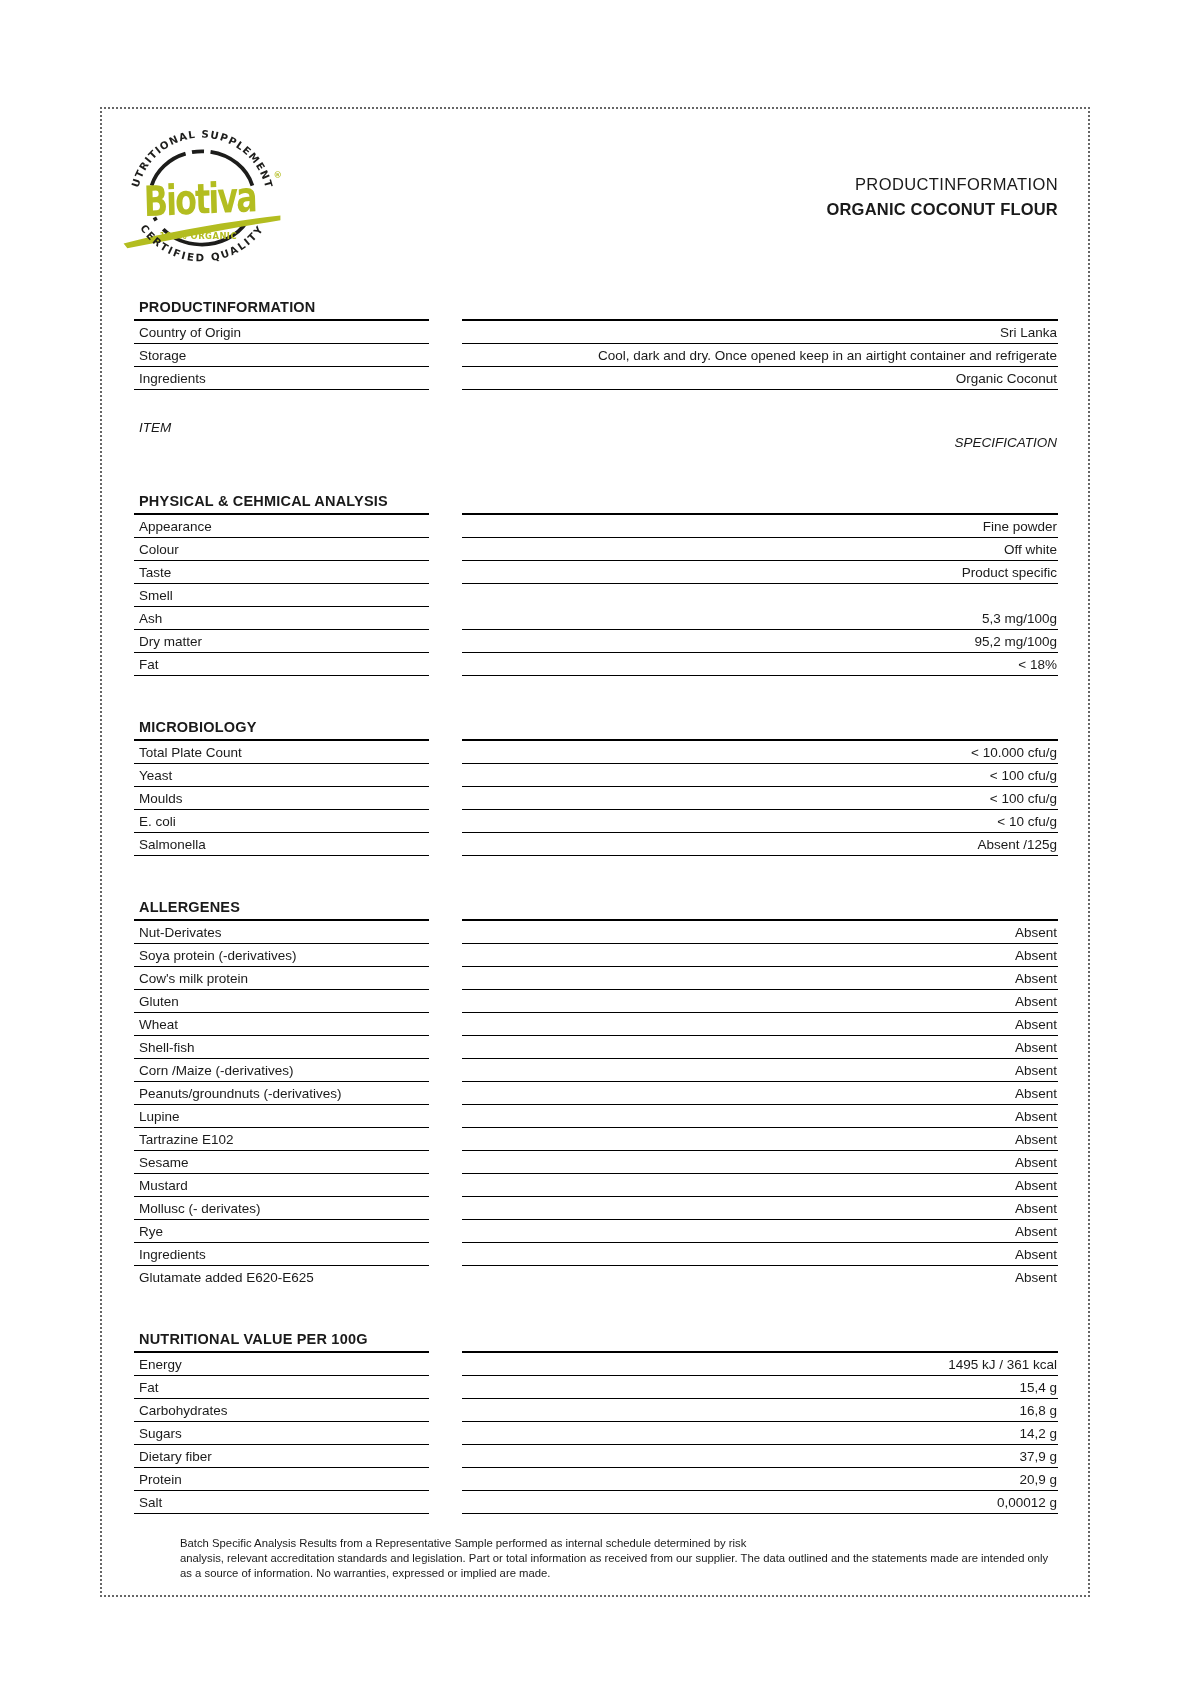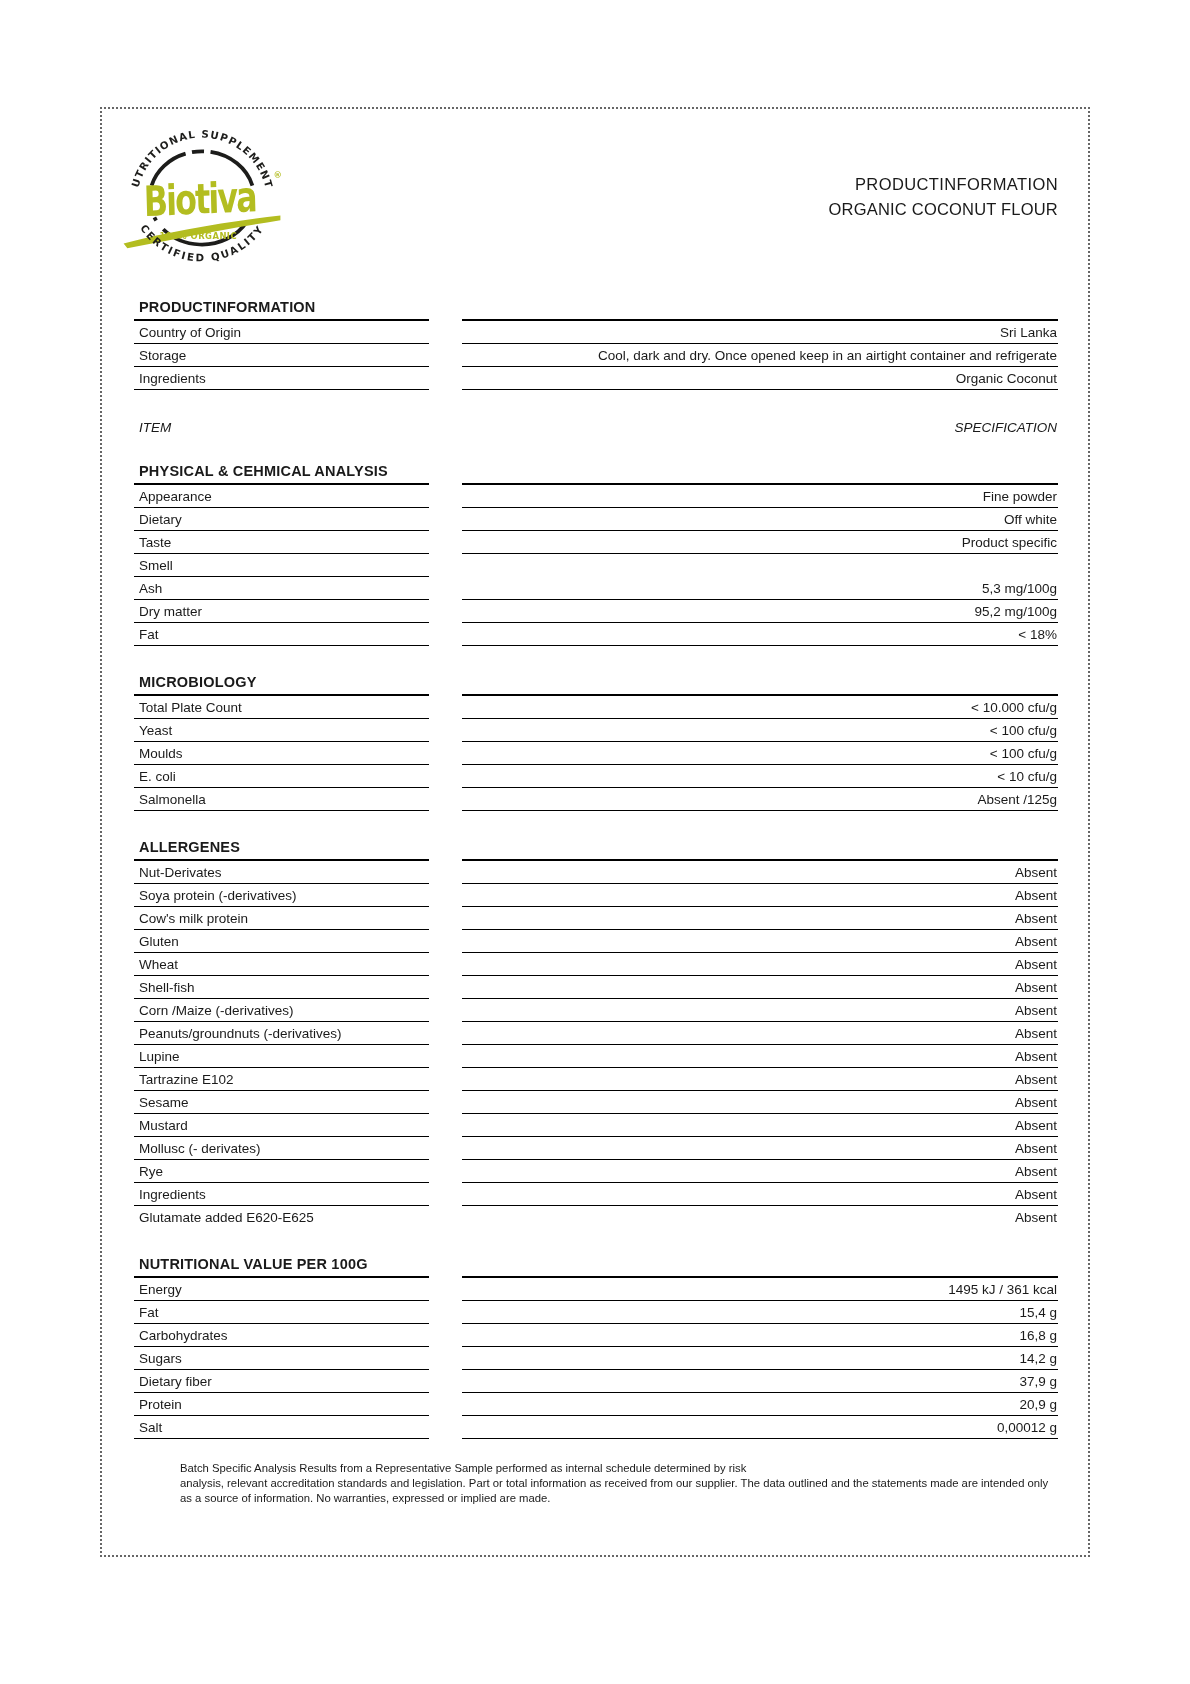--- a/index.html
+++ b/index.html
@@ -15,43 +15,43 @@
     position:absolute; left:100px; top:107px;
     width:990px; min-height:1450px;
     border:2px dotted #666;
     padding:16px 30px 14px 32px;
     background:#fff;
   }
   .top { display:flex; justify-content:space-between; height:146px; }
   .logo { width:168px; height:138px; margin-left:-16px; margin-top:0; }
   .head-text { text-align:right; margin-top:50px; }
   .doc-type { font-size:16.5px; letter-spacing:0.4px; }
-  .product-title { font-size:16.5px; font-weight:normal; margin-top:6px; letter-spacing:0.2px; }
-
-  .section { margin-top:28px; }
+  .product-title { font-size:16.5px; font-weight:bold; margin-top:6px; letter-spacing:0.2px; }
+
+  .section { margin-top:43px; }
   #section-first .section { margin-top:28px; }
   .sec-head { display:flex; align-items:flex-end; }
   .sec-title {
     width:295px; border-bottom:2.5px solid #000;
     font-weight:bold; font-size:14.5px; letter-spacing:0.2px;
     padding:0 0 4px 5px;
   }
   .sec-rule { flex:1; margin-left:33px; border-bottom:2.5px solid #000; height:2px; }
 
   .row { display:flex; }
   .cell {
     border-bottom:1.2px solid #000;
     padding:4px 2px 2.5px 5px;
     font-size:13.5px; line-height:15.5px;
   }
   .label { width:295px; }
   .value { flex:1; margin-left:33px; text-align:right; padding-right:1px; padding-left:2px; }
   .row.no-rule .cell { border-bottom:none; }
 
-  .item-spec { display:flex; margin-top:30px; font-style:italic; font-size:13.5px; }
+  .item-spec { display:flex; margin-top:30px; font-style:italic; font-size:13.5px;flex-direction:column; }
   .item-spec .item { width:295px; padding-left:5px; }
   .item-spec .spec { flex:1; margin-left:33px; text-align:right; padding-right:1px; }
 
   .footer { margin-top:22px; font-size:11.3px; line-height:15px; }
   .footer div { white-space:nowrap;margin-left:46px; }
 </style>
 </head>
 <body>
 
 <div class="sheet">
@@ -117,21 +117,21 @@
       <div class="section">
         <div class="sec-head">
           <div class="sec-title">PHYSICAL &amp; CEHMICAL ANALYSIS</div>
           <div class="sec-rule"></div>
         </div>
         <div class="row">
           <div class="cell label">Appearance</div>
           <div class="cell value">Fine powder</div>
         </div>
         <div class="row">
-          <div class="cell label">Dietary</div>
+          <div class="cell label">Colour</div>
           <div class="cell value">Off white</div>
         </div>
         <div class="row">
           <div class="cell label">Taste</div>
           <div class="cell value">Product specific</div>
         </div>
         <div class="row">
           <div class="cell label">Smell</div>
         </div>
         <div class="row">

